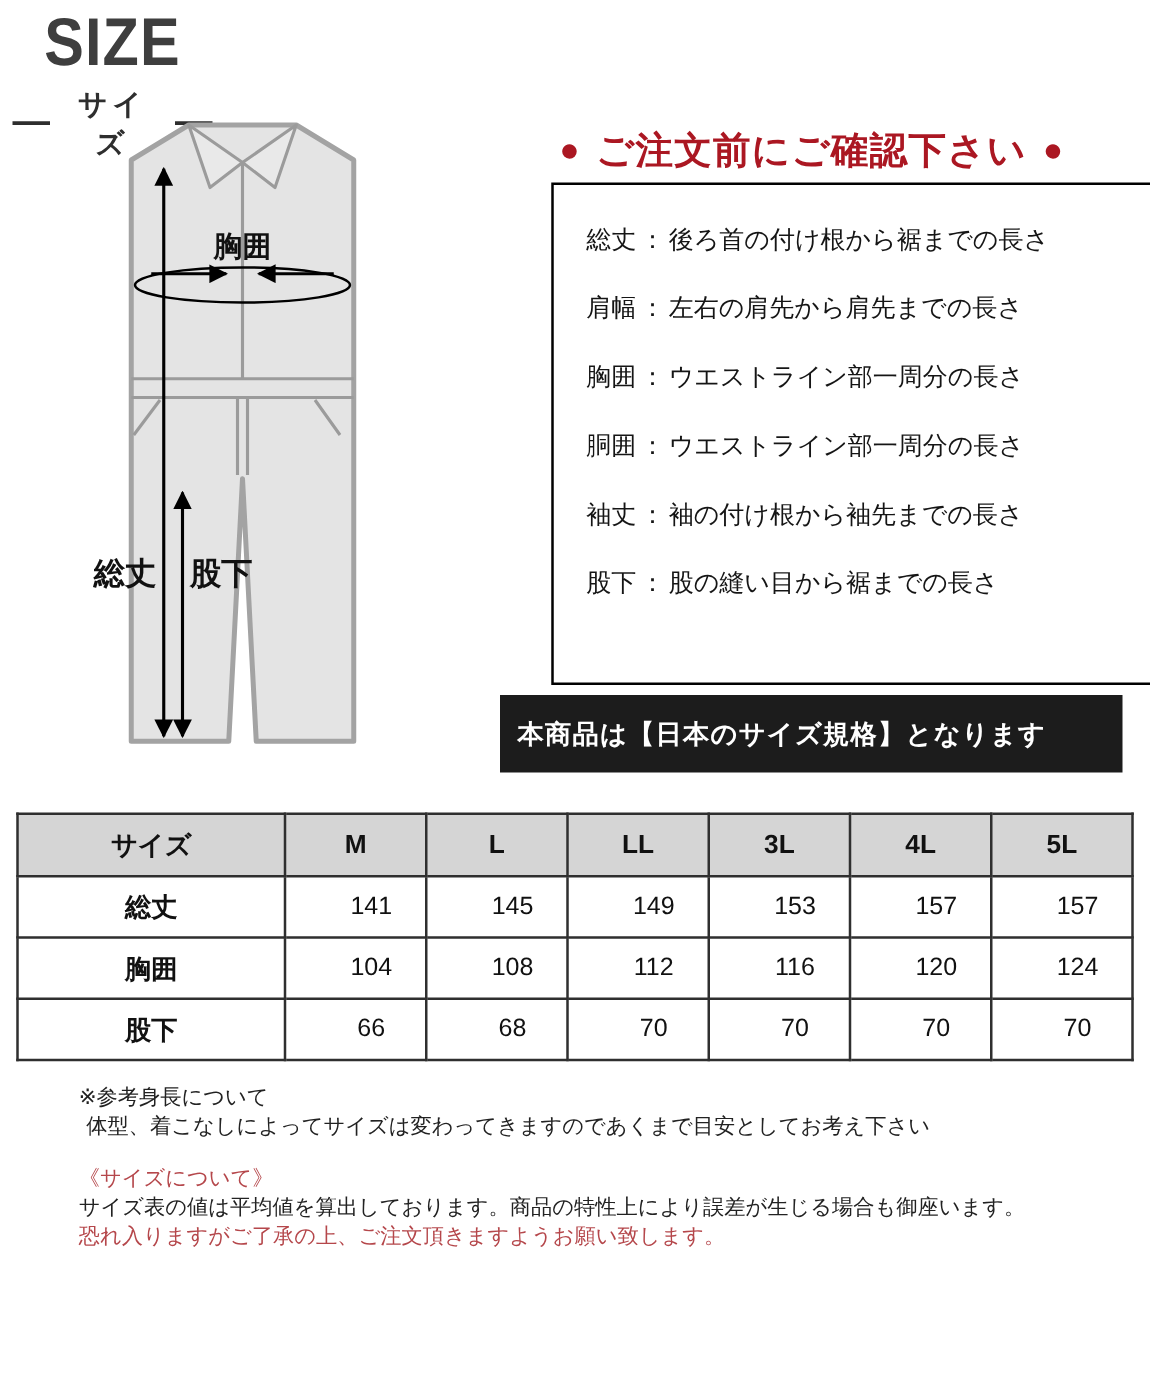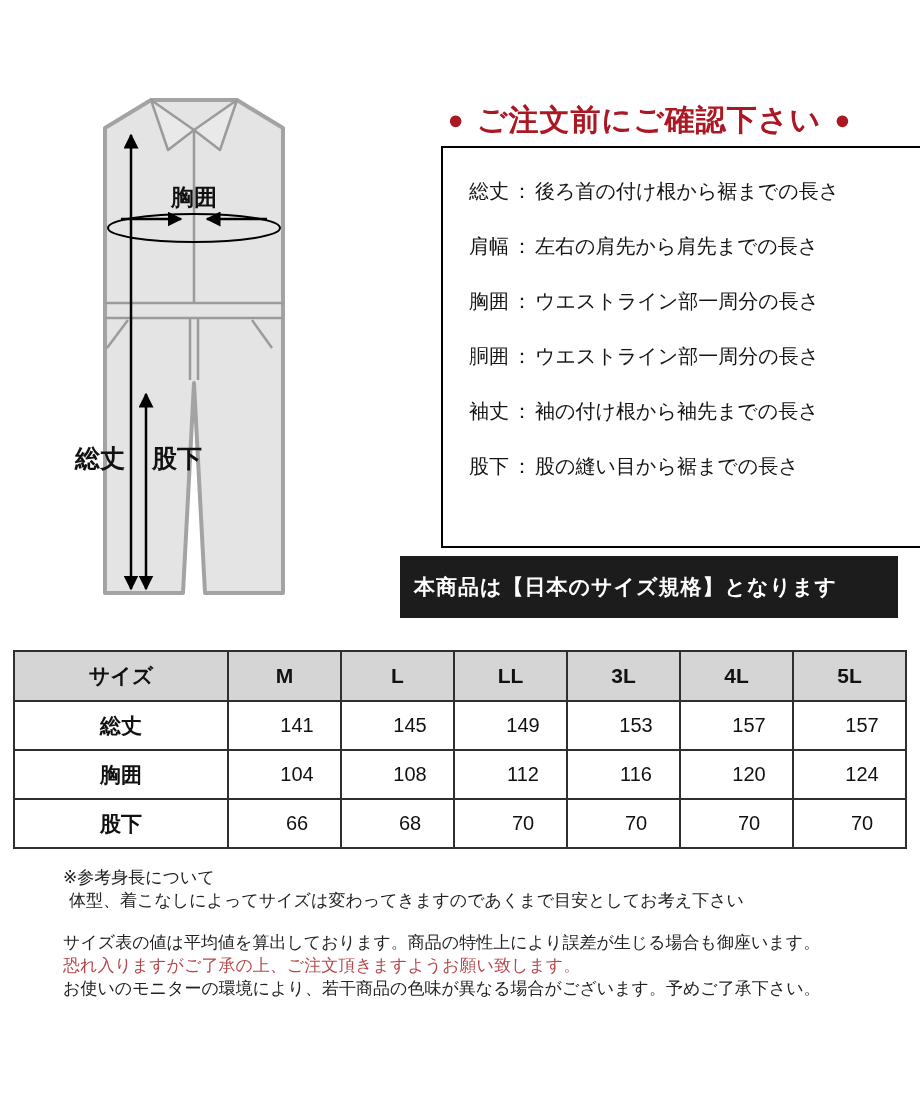--- a/index.html
+++ b/index.html
@@ -47,20 +47,28 @@
   .notes{position:absolute;left:35px;top:866px;font-size:17px;line-height:23px;color:#222;margin-left:28px;}
   .notes .indent{padding-left:6px;}
   .notes .block2{margin-top:19px;}
   .note-red{color:#b5474b;}
 </style>
 </head>
 <body>
 
 <div class="page">
 
+  <div class="brand">
+    <div class="brand-en">SIZE</div>
+    <div class="brand-ja-row">
+      <span class="dash"></span>
+      <span class="brand-ja">サイズ</span>
+      <span class="dash"></span>
+    </div>
+  </div>
 
   <svg class="diagram" viewBox="0 0 340 558" xmlns="http://www.w3.org/2000/svg">
     <defs>
       <marker id="arw" viewBox="0 0 10 10" refX="9" refY="5" markerWidth="6" markerHeight="6" orient="auto-start-reverse">
         <path d="M0,0 L10,5 L0,10 Z" fill="#000"></path>
       </marker>
     </defs>
 
     <path d="M50,40 L50,505 L128,505 L139,295 L150,505 L228,505 L228,40 L182,12 L96,12 Z" fill="#e4e4e4" stroke="#a3a3a3" stroke-width="4" stroke-linejoin="round"></path>
 
@@ -153,19 +161,19 @@
         <td>70</td>
         <td>70</td>
       </tr>
     </tbody>
   </table>
 
   <div class="notes">
     <div>※参考身長について</div>
     <div class="indent">体型、着こなしによってサイズは変わってきますのであくまで目安としてお考え下さい</div>
     <div class="block2">
+      <div class="note-red">《サイズについて》</div>
       <div>サイズ表の値は平均値を算出しております。商品の特性上により誤差が生じる場合も御座います。</div>
       <div class="note-red">恐れ入りますがご了承の上、ご注文頂きますようお願い致します。</div>
-      <div>お使いのモニターの環境により、若干商品の色味が異なる場合がございます。予めご了承下さい。</div>
     </div>
   </div>
 
 </div>
 
 </body></html>

